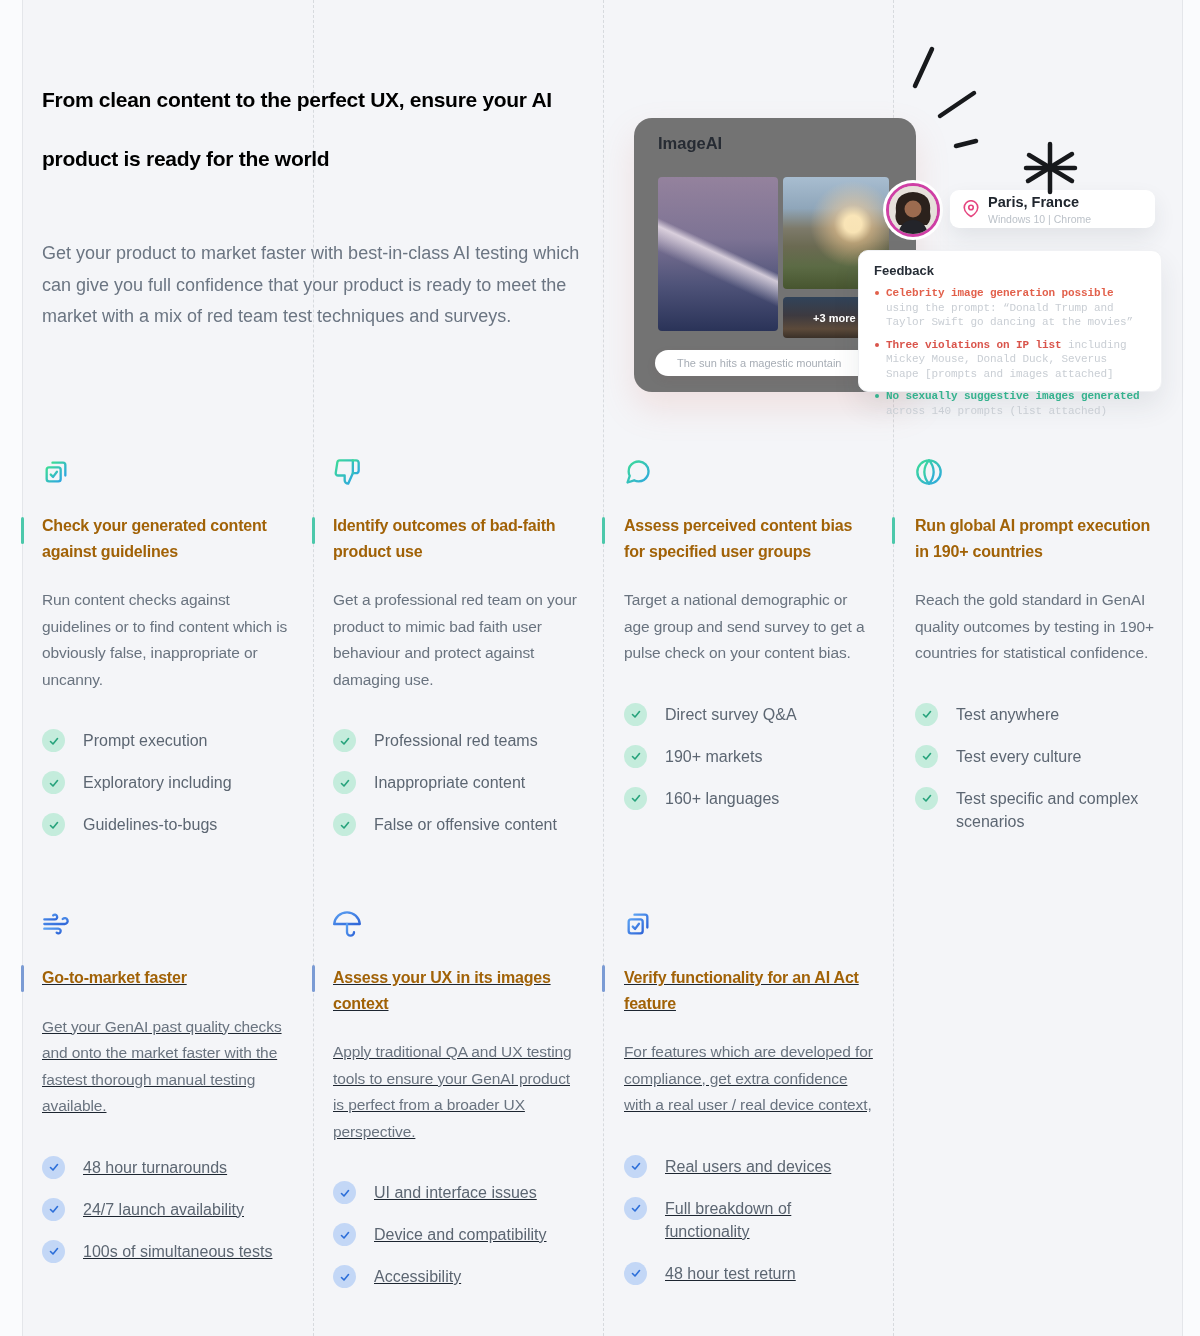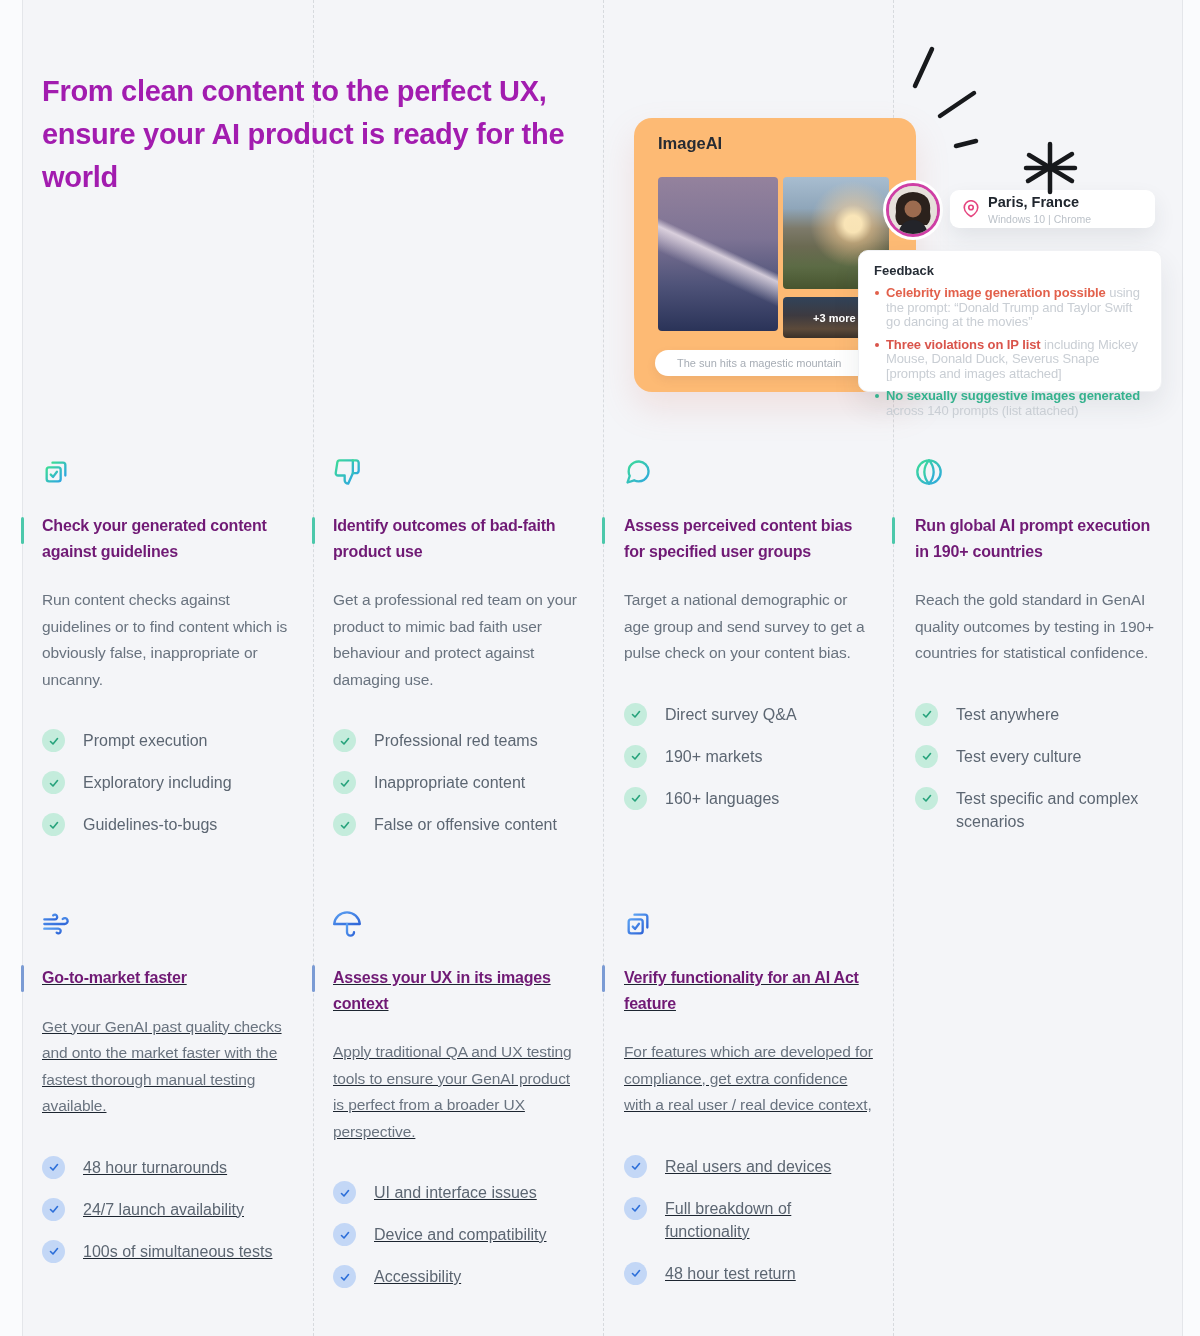--- a/index.html
+++ b/index.html
@@ -17,31 +17,31 @@
   
   .vline { position:absolute; top:0; bottom:0; width:0; border-left:1px dashed #d7dade; }
   .vline.solid { border-left:1px solid #e4e6ea; }
   .tick { position:absolute; width:3px; height:27px; border-radius:2px; }
   .tick.teal { background:#4cc8ab; }
   .tick.blue { background:#7b9bd4; }
 
   
   .hero-title {
     position:absolute; left:42px; top:70px; width:575px;
-    font-size:29px; line-height:43px; font-weight:700; letter-spacing:-0.3px; color:#a21caf;
+    font-size:21px; line-height:59px; font-weight:700; letter-spacing:-0.3px; color:#000000;
   }
   .hero-desc {
     position:absolute; left:42px; top:238px; width:556px;
     font-size:18px; line-height:31.5px; color:#6b7582;
   }
 
   
   .pink-card {
     position:absolute; left:634px; top:118px; width:282px; height:274px;
-    background:#fdba74; border-radius:18px;
+    background:#737373; border-radius:18px;
     box-shadow:0 16px 34px rgba(214,130,118,.18);
   }
   .imageai-title { position:absolute; left:24px; top:16px; font-size:16.5px; font-weight:700; color:#262b33; }
   .shot { position:absolute; border-radius:4px; overflow:hidden; }
   .shot.left  { left:24px;  top:59px;  width:120px; height:154px;
     background:
       linear-gradient(205deg, rgba(240,230,238,0) 46%, rgba(240,230,238,.8) 50%, rgba(240,230,238,0) 62%),
       linear-gradient(180deg,#94829d 0%,#7d7394 40%,#4f5379 70%,#2a3358 100%); }
   .shot.rtop  { left:149px; top:59px;  width:106px; height:112px;
     background:
@@ -73,34 +73,34 @@
   .loc-title { font-size:14.5px; font-weight:700; color:#20262e; line-height:17px; }
   .loc-meta  { font-size:10.5px; color:#bcc2c9; margin-top:2px; }
 
   .fb-card {
     position:absolute; left:858px; top:250px; width:304px; height:142px;
     background:#fff; border-radius:10px; border:1px solid #f0f1f4;
     box-shadow:0 14px 28px rgba(40,50,70,.09);
     padding:12px 15px;
   }
   .fb-title { font-size:13px; font-weight:700; color:#262d36; margin-bottom:8px; }
-  .fb-item { position:relative; padding-left:12px; font-size:13px; line-height:14.5px; color:#c9ced4; margin-bottom:8px; letter-spacing:-0.1px; }
+  .fb-item { position:relative; padding-left:12px; font-size:11px; line-height:14.5px; color:#c9ced4; margin-bottom:8px; letter-spacing:-0.1px;font-family:Liberation Mono, monospace; }
   .fb-item .dot { position:absolute; left:1px; top:5px; width:4px; height:4px; border-radius:50%; }
   .fb-item b { font-weight:700; }
   .fb-item.bad1 b { color:#e2604b; } .fb-item.bad1 .dot { background:#e2604b; }
   .fb-item.bad2 b { color:#d9544b; } .fb-item.bad2 .dot { background:#d9544b; }
   .fb-item.good b { color:#35b28e; } .fb-item.good .dot { background:#35b28e; }
 
   .doodles { position:absolute; left:893px; top:40px; }
 
   
   .features { position:absolute; left:42px; display:grid; grid-template-columns:repeat(4, 252px); column-gap:39px; }
   .features.row2 { grid-template-columns:repeat(3, 252px);text-decoration:underline; }
   .feature .f-icon { height:28px; margin-bottom:27px; }
-  .feature h3 { font-size:16px; line-height:25.5px; font-weight:700; color:#701a75; letter-spacing:-0.2px; margin-bottom:23px; }
+  .feature h3 { font-size:16px; line-height:25.5px; font-weight:700; color:#a16207; letter-spacing:-0.2px; margin-bottom:23px; }
   .feature .f-desc { font-size:15.5px; line-height:26.5px; color:#69737f; margin-bottom:36px; letter-spacing:-0.1px; }
   .feature ul { list-style:none; }
   .feature li { display:flex; align-items:flex-start; gap:18px; margin-bottom:19px; font-size:16px; line-height:23px; color:#5c6672; }
   .chk { flex:0 0 23px; width:23px; height:23px; border-radius:50%; display:flex; align-items:center; justify-content:center; }
   .chk.t { background:#c4ecdc; } .chk.t svg polyline { stroke:#27a37c; }
   .chk.b { background:#c3d7f6; } .chk.b svg polyline { stroke:#2d6fd9; }
 </style>
 </head>
 <body>
 
@@ -115,20 +115,21 @@
 
   <div class="tick teal" style="left:21px;top:517px"></div>
   <div class="tick teal" style="left:312px;top:517px"></div>
   <div class="tick teal" style="left:602px;top:517px"></div>
   <div class="tick teal" style="left:892px;top:517px"></div>
   <div class="tick blue" style="left:21px;top:965px"></div>
   <div class="tick blue" style="left:312px;top:965px"></div>
   <div class="tick blue" style="left:602px;top:965px"></div>
 
   <h1 class="hero-title">From clean content to the perfect UX, ensure your AI product is ready for the world</h1>
+  <p class="hero-desc">Get your product to market faster with best-in-class AI testing which can give you full confidence that your product is ready to meet the market with a mix of red team test techniques and surveys.</p>
 
   <div class="pink-card">
     <div class="imageai-title">ImageAI</div>
     <div class="shot left"></div>
     <div class="shot rtop"></div>
     <div class="shot rbot">
       <span class="more-label">+3 more sugge</span>
     </div>
     <div class="prompt-pill">
       <span>The sun hits a magestic mountain</span>

